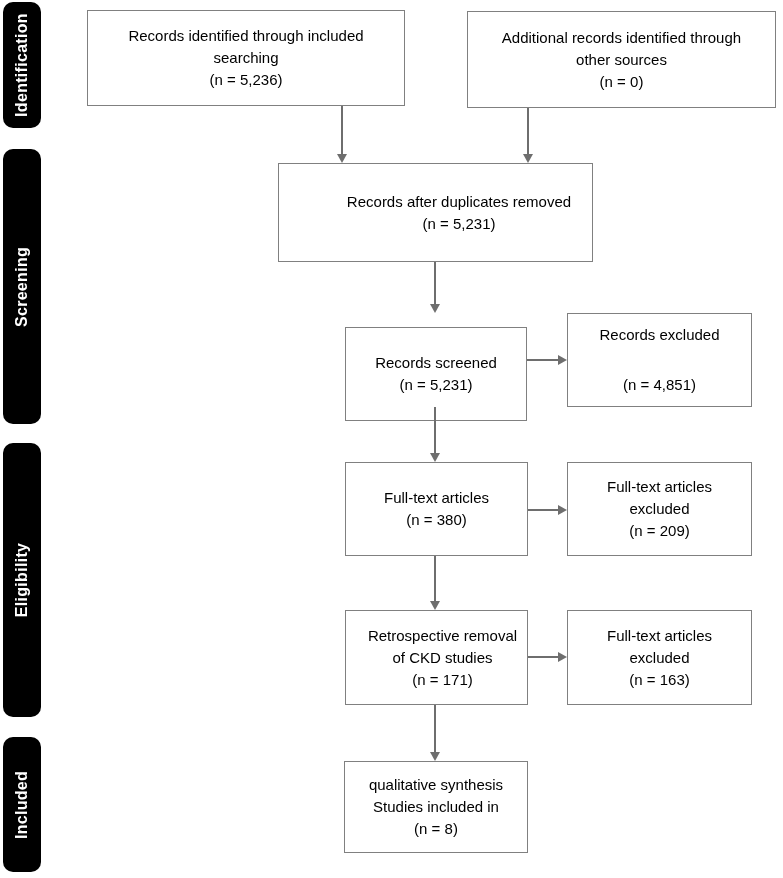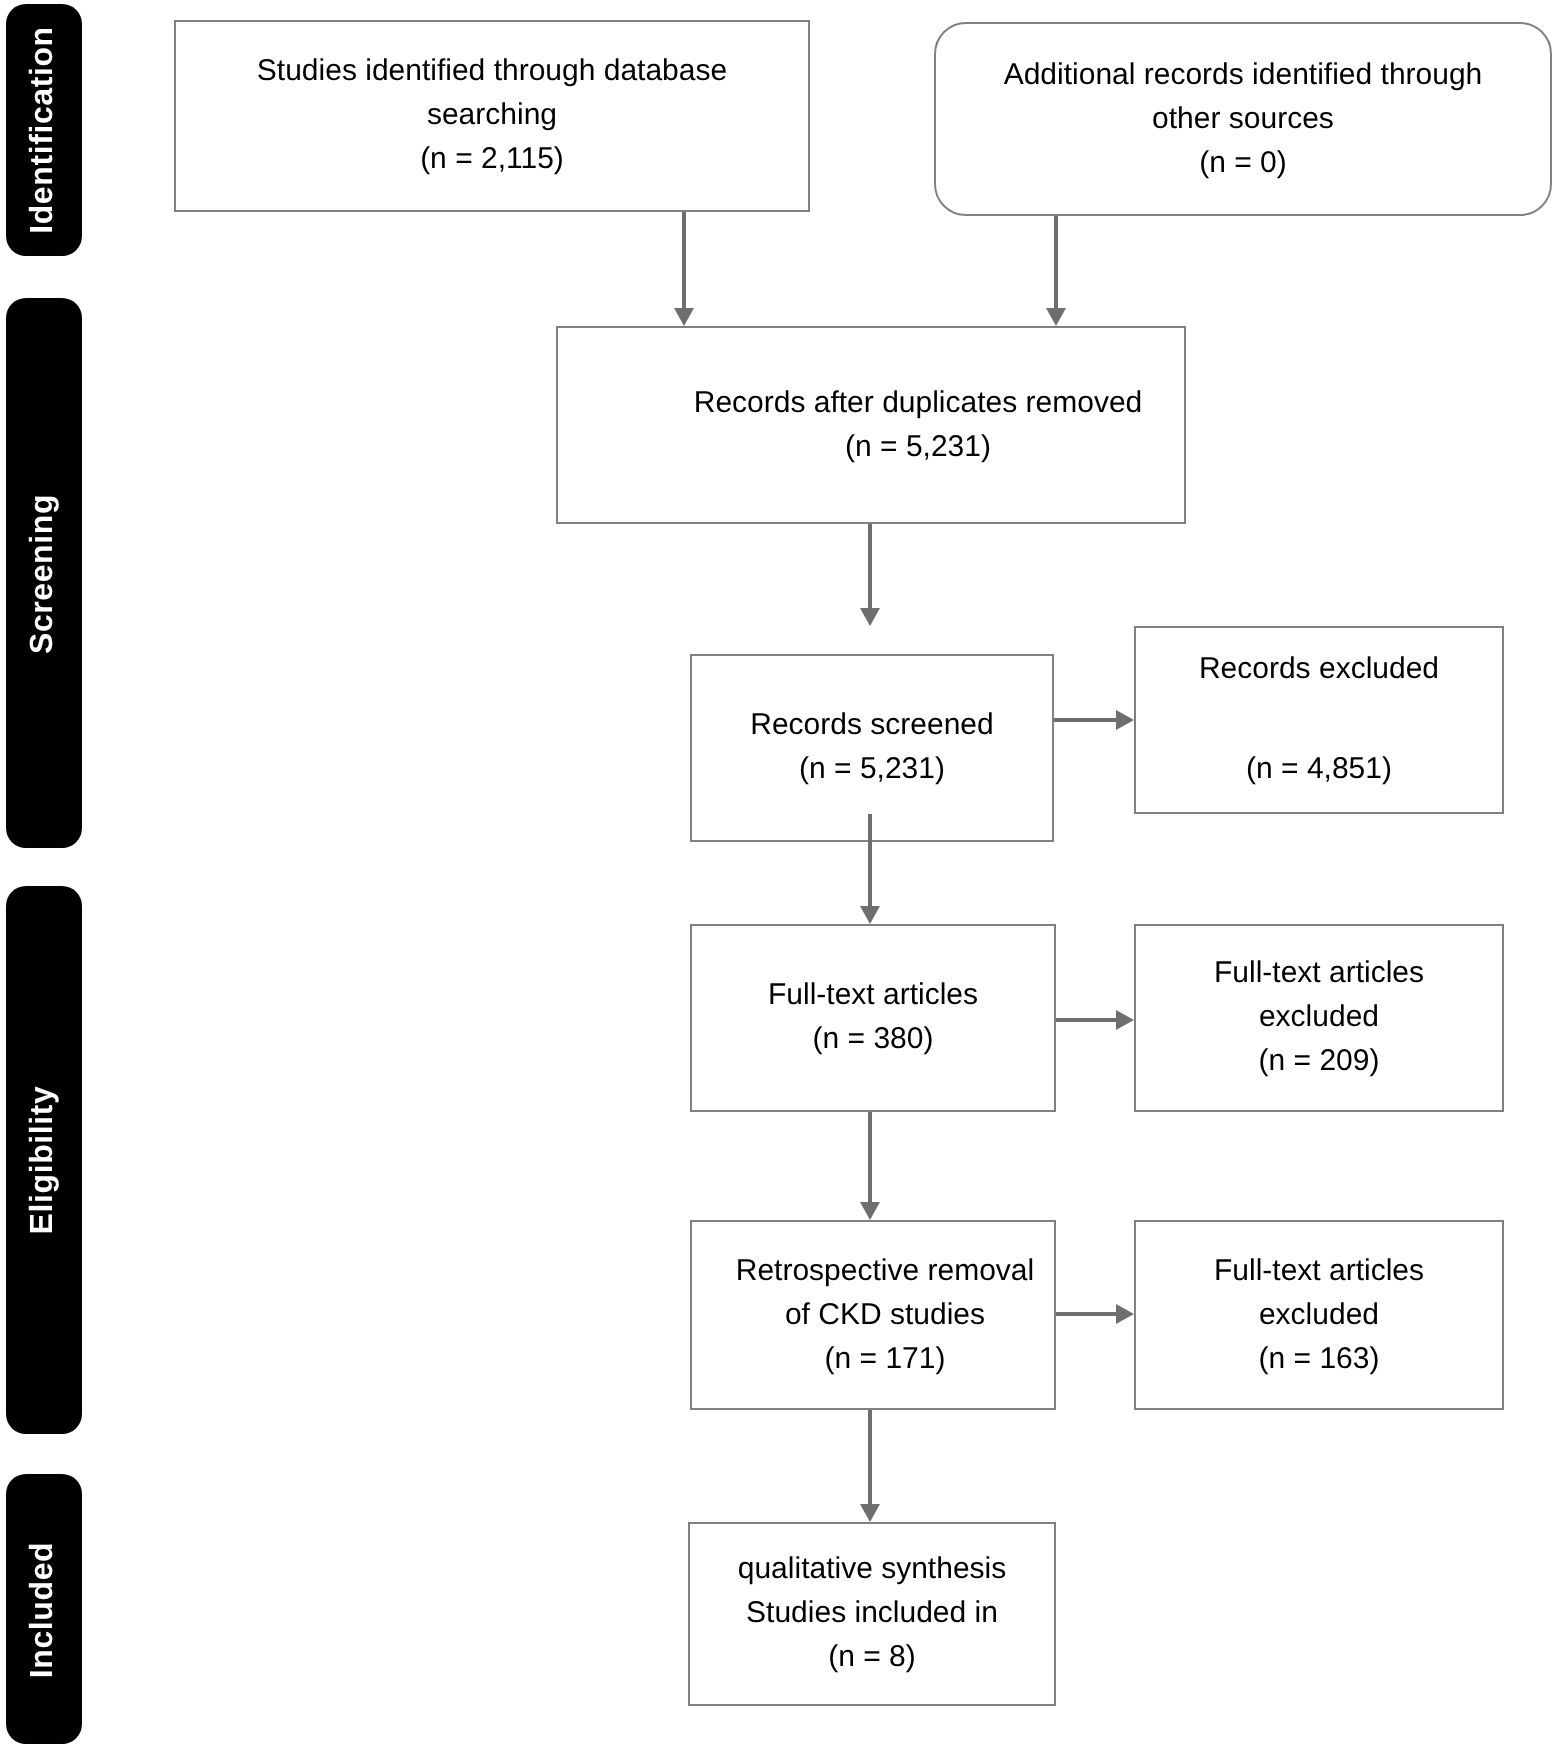--- a/index.html
+++ b/index.html
@@ -30,21 +30,21 @@
   #stage-eligibility{top:443px;height:274px;}
   #stage-included{top:737px;height:135px;}
   
   .fbox{
     position:absolute;background:var(--box-bg);border:1.5px solid var(--box-border);
     box-sizing:border-box;display:flex;flex-direction:column;align-items:center;
     justify-content:center;text-align:center;font-size:15px;line-height:22px;
   }
   .fbox span{display:block;}
   #box-records-identified{left:87px;top:10px;width:318px;height:96px;}
-  #box-additional-records{left:467px;top:11px;width:309px;height:97px;border-radius:16px;}
+  #box-additional-records{left:467px;top:11px;width:309px;height:97px;}
   #box-duplicates-removed{left:278px;top:163px;width:315px;height:99px;padding-left:47px;}
   #box-records-screened{left:345px;top:327px;width:182px;height:94px;}
   #box-records-excluded{left:567px;top:313px;width:185px;height:94px;gap:28px;}
   #box-fulltext-assessed{left:345px;top:462px;width:183px;height:94px;}
   #box-fulltext-excluded-1{left:567px;top:462px;width:185px;height:94px;}
   #box-retrospective-removal{left:345px;top:610px;width:183px;height:95px;padding-left:12px;}
   #box-fulltext-excluded-2{left:567px;top:610px;width:185px;height:95px;}
   #box-studies-included{left:344px;top:761px;width:184px;height:92px;}
   
   .varrow{
@@ -85,23 +85,23 @@
     <span class="stage-label">Screening</span>
   </div>
   <div class="stage" id="stage-eligibility">
     <span class="stage-label">Eligibility</span>
   </div>
   <div class="stage" id="stage-included">
     <span class="stage-label">Included</span>
   </div>
 
   <div class="fbox" id="box-records-identified">
-    <span>Studies identified through database</span>
+    <span>Records identified through included</span>
     <span>searching</span>
-    <span>(n = 2,115)</span>
+    <span>(n = 5,236)</span>
   </div>
 
   <div class="fbox" id="box-additional-records">
     <span>Additional records identified through</span>
     <span>other sources</span>
     <span>(n = 0)</span>
   </div>
 
   <div class="fbox" id="box-duplicates-removed">
     <span>Records after duplicates removed</span>

